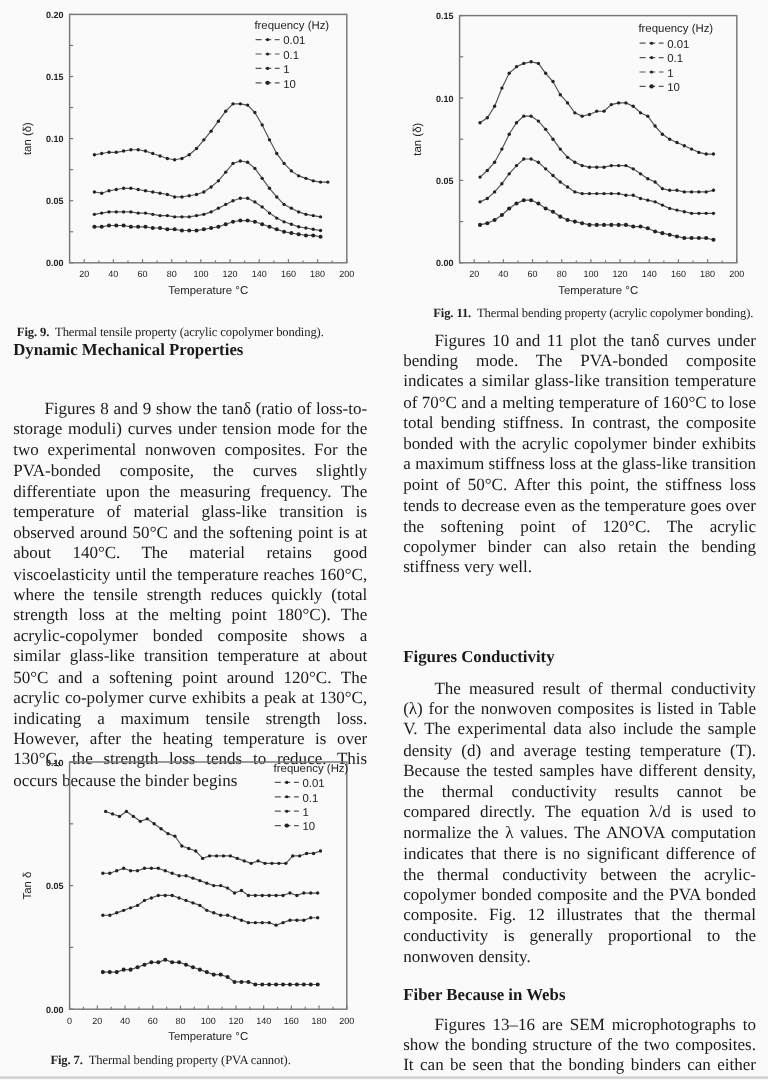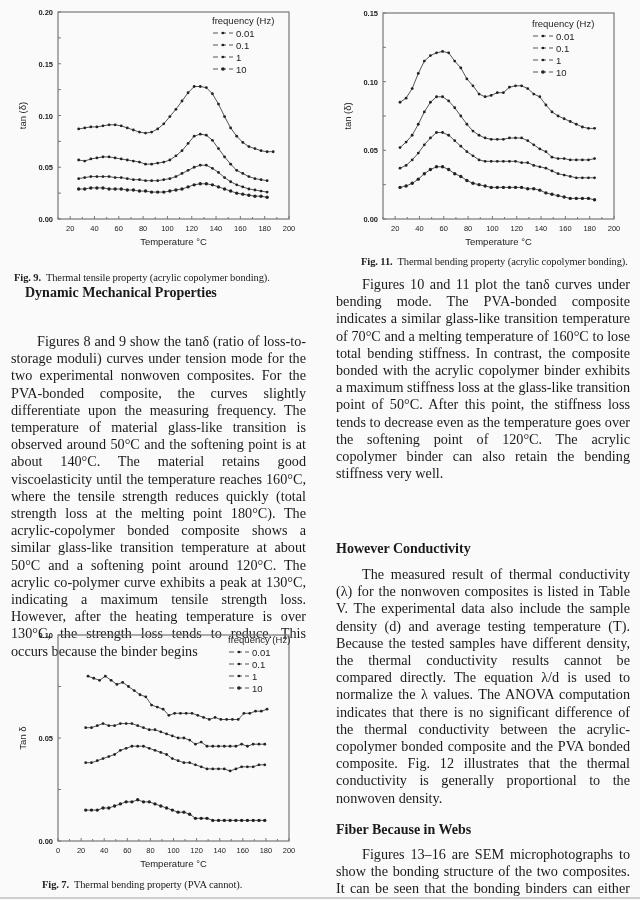--- a/index.html
+++ b/index.html
@@ -451,21 +451,21 @@
           <circle cx="223" cy="72" r="1.8" fill="#222"></circle>
           <text x="236" y="76" class="legend-text">10</text>
         </g>
       </svg>
   </div>
   <div class="caption" style="left:361px;top:256px;">
     <b>Fig. 11.</b>&nbsp;
     <span>Thermal bending property (acrylic copolymer bonding).</span>
   </div>
 
-  <div class="heading" style="left:25px;top:285px;">Dynamic Mechanical Properties</div>
+  <div class="heading" style="left:11px;top:285px;">Dynamic Mechanical Properties</div>
   <div class="col-text" style="left:11px;top:309px;width:295px;margin-top:24px;">
     <p class="indent">Figures 8 and 9 show the tanδ (ratio of loss-to-storage moduli) curves under tension mode for the two experimental nonwoven composites. For the PVA-bonded composite, the curves slightly differentiate upon the measuring frequency. The temperature of material glass-like transition is observed around 50°C and the softening point is at about 140°C. The material retains good viscoelasticity until the temperature reaches 160°C, where the tensile strength reduces quickly (total strength loss at the melting point 180°C). The acrylic-copolymer bonded composite shows a similar glass-like transition temperature at about 50°C and a softening point around 120°C. The acrylic co-polymer curve exhibits a peak at 130°C, indicating a maximum tensile strength loss. However, after the heating temperature is over 130°C, the strength loss tends to reduce. This occurs because the binder begins</p>
   </div>
 
   <div class="fig" style="left:0;top:625px;width:320px;height:250px;">
     <svg id="svg-fig10" width="320" height="250">
         <rect x="58" y="10" width="231" height="206" fill="none" stroke="#777" stroke-width="1.2"></rect>
         <line x1="58" x2="58" y1="216" y2="213" stroke="#777" stroke-width="1"></line>
         <line x1="69.55" x2="69.55" y1="216" y2="214" stroke="#777" stroke-width="1"></line>
         <line x1="81.1" x2="81.1" y1="216" y2="213" stroke="#777" stroke-width="1"></line>
@@ -667,21 +667,21 @@
   </div>
   <div class="caption" style="left:42px;top:879px;">
     <b>Fig. 7.</b>&nbsp;
     <span>Thermal bending property (PVA cannot).</span>
   </div>
 
   <div class="col-text" style="left:336px;top:276px;width:294px;">
     <p class="indent">Figures 10 and 11 plot the tanδ curves under bending mode. The PVA-bonded composite indicates a similar glass-like transition temperature of 70°C and a melting temperature of 160°C to lose total bending stiffness. In contrast, the composite bonded with the acrylic copolymer binder exhibits a maximum stiffness loss at the glass-like transition point of 50°C. After this point, the stiffness loss tends to decrease even as the temperature goes over the softening point of 120°C. The acrylic copolymer binder can also retain the bending stiffness very well.</p>
   </div>
 
-  <div class="heading" style="left:336px;top:541px;">However Conductivity</div>
+  <div class="heading" style="left:336px;top:541px;">Figures Conductivity</div>
   <div class="col-text" style="left:336px;top:566px;width:294px;">
     <p class="indent">The measured result of thermal conductivity (λ) for the nonwoven composites is listed in Table V. The experimental data also include the sample density (d) and average testing temperature (T). Because the tested samples have different density, the thermal conductivity results cannot be compared directly. The equation λ/d is used to normalize the λ values. The ANOVA computation indicates that there is no significant difference of the thermal conductivity between the acrylic-copolymer bonded composite and the PVA bonded composite. Fig. 12 illustrates that the thermal conductivity is generally proportional to the nonwoven density.</p>
   </div>
 
   <div class="heading" style="left:336px;top:822px;">Fiber Because in Webs</div>
   <div class="col-text" style="left:336px;top:846px;width:294px;">
     <p class="indent">Figures 13–16 are SEM microphotographs to show the bonding structure of the two composites. It can be seen that the bonding binders can either fuse</p>
   </div>
 
   <div class="bottom-rule"></div>

